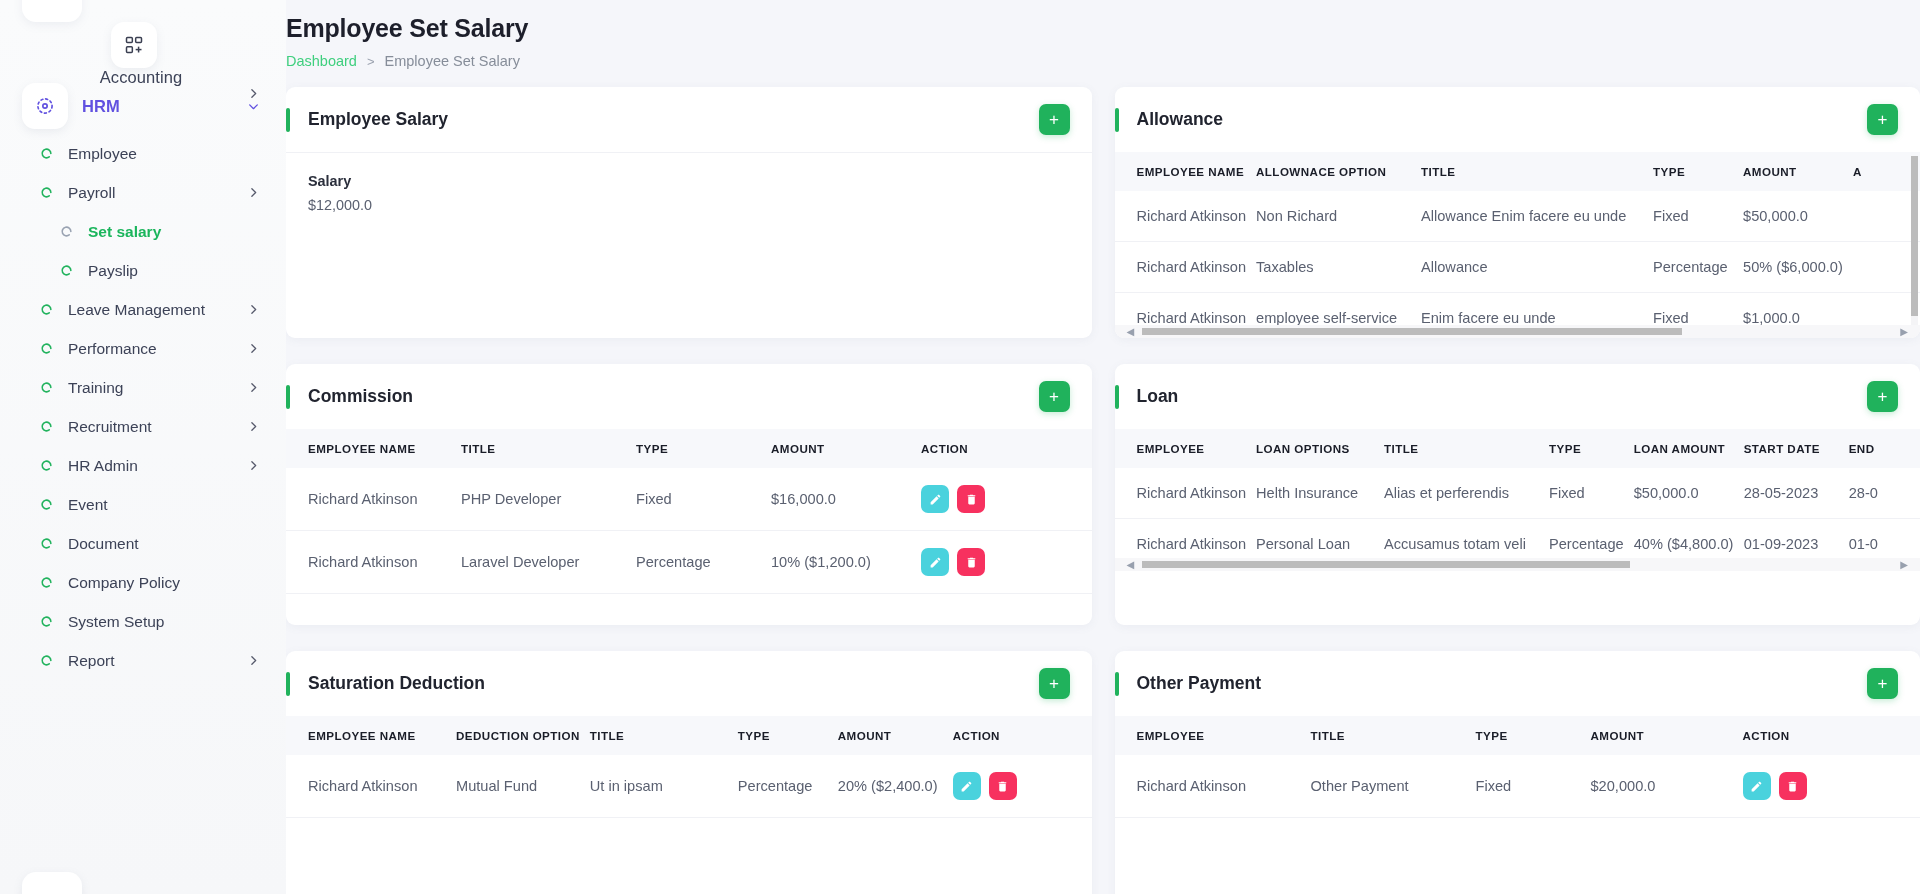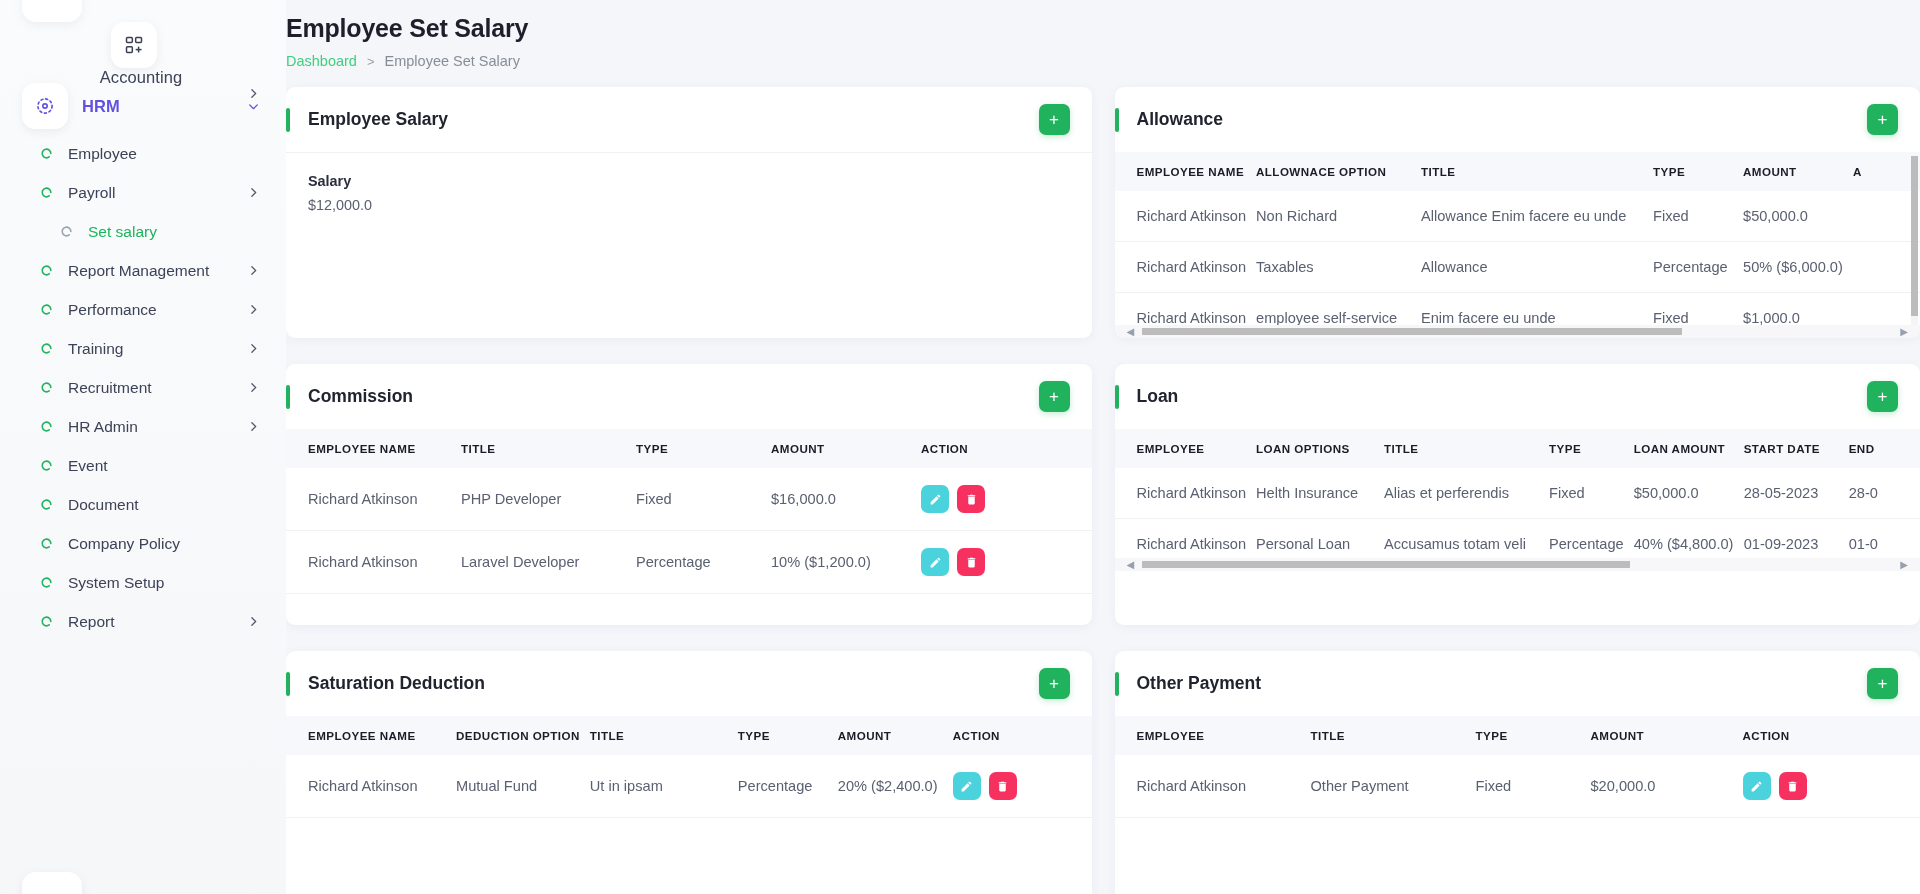--- a/index.html
+++ b/index.html
@@ -48,21 +48,21 @@
     display: flex; align-items: center; height: 39px;
     padding-left: 38px; padding-right: 26px; cursor: pointer;
   }
   .sub-item .bullet {
     width: 16px; height: 16px; flex: 0 0 16px; margin-right: 14px;
     display:flex;align-items:center;justify-content:center;
   }
   .sub-item .bullet svg { width: 13px; height: 13px; }
   .sub-label { font-size: 15.5px; color: #3c4257; }
   .sub-item.level2 { padding-left: 58px; }
-  .sub-label.green { color: #1bb55c; font-weight: 400; }
+  .sub-label.green { color: #1bb55c; font-weight: 700; }
 
   
   .main {
     flex: 1 1 auto; height: 894px; position: relative;
     overflow: hidden; padding: 0 0 0 0;
   }
   .page-head { padding: 14px 0 0 0; }
   .page-title { font-size: 25px; font-weight: 600; color: #1d1f2b; letter-spacing: -.2px; }
   .crumbs { margin-top: 10px; display: flex; align-items: center; gap: 10px; font-size: 14.5px; text-align: right; }
   .crumbs a { color: #3fcf7e; text-decoration: none; cursor: pointer; }
@@ -215,28 +215,36 @@
 
       <div class="sub-item level2">
         <span class="bullet">
           <svg viewBox="0 0 24 24" fill="none" stroke="#9aa3b2" stroke-width="3" stroke-linecap="round">
               <path d="M20 12a8 8 0 1 0-3 6.2"></path>
             </svg>
         </span>
         <span class="sub-label green">Set salary</span>
       </div>
 
-
-      <div class="sub-item">
-        <span class="bullet">
-          <svg viewBox="0 0 24 24" fill="none" stroke="#22b35e" stroke-width="3" stroke-linecap="round">
-              <path d="M20 12a8 8 0 1 0-3 6.2"></path>
-            </svg>
-        </span>
-        <span class="sub-label">Report Management</span>
+      <div class="sub-item level2">
+        <span class="bullet">
+          <svg viewBox="0 0 24 24" fill="none" stroke="#22b35e" stroke-width="3" stroke-linecap="round">
+              <path d="M20 12a8 8 0 1 0-3 6.2"></path>
+            </svg>
+        </span>
+        <span class="sub-label">Payslip</span>
+      </div>
+
+      <div class="sub-item">
+        <span class="bullet">
+          <svg viewBox="0 0 24 24" fill="none" stroke="#22b35e" stroke-width="3" stroke-linecap="round">
+              <path d="M20 12a8 8 0 1 0-3 6.2"></path>
+            </svg>
+        </span>
+        <span class="sub-label">Leave Management</span>
         <span class="nav-chev">
           <svg viewBox="0 0 24 24" fill="none" stroke="currentColor" stroke-width="2.4" stroke-linecap="round" stroke-linejoin="round">
               <polyline points="9 5 16 12 9 19"></polyline>
             </svg>
         </span>
       </div>
 
       <div class="sub-item">
         <span class="bullet">
           <svg viewBox="0 0 24 24" fill="none" stroke="#22b35e" stroke-width="3" stroke-linecap="round">

